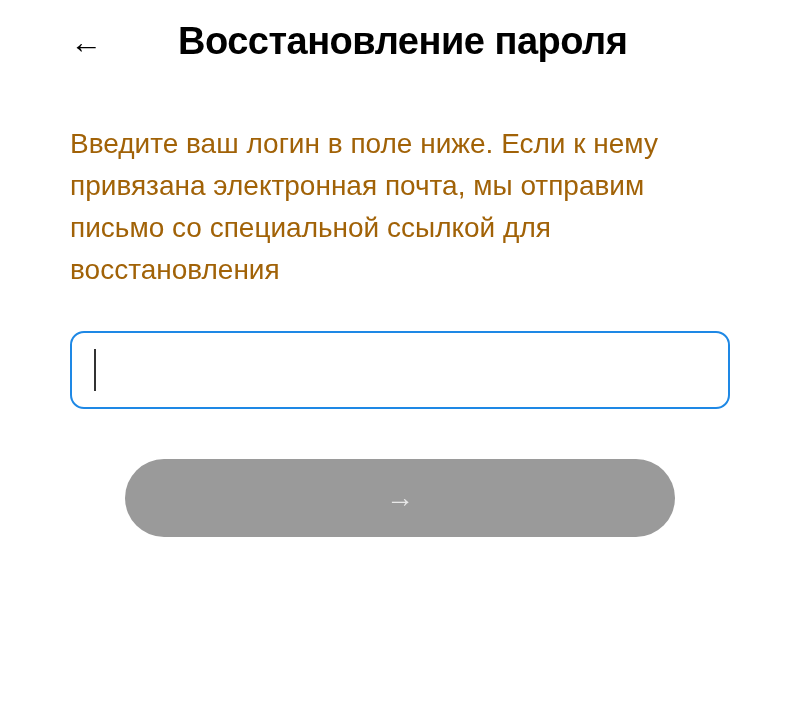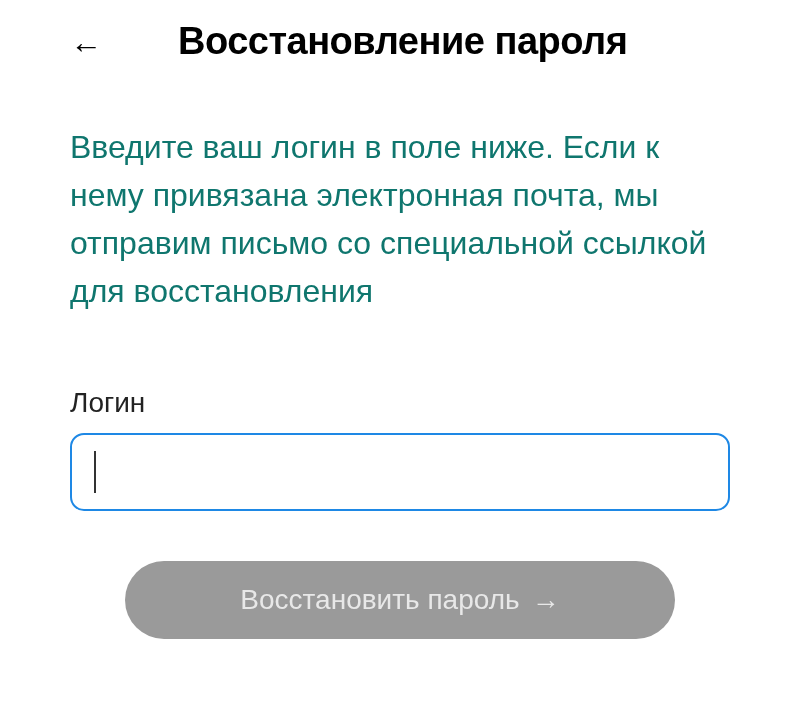--- a/index.html
+++ b/index.html
@@ -31,24 +31,24 @@
       font-weight: 400;
     }
     .page-title {
       font-size: 38px;
       font-weight: 700;
       color: #000;
       letter-spacing: -0.5px;
       margin-left: 36px;
     }
     .description {
-      font-size: 32px;
+      font-size: 28px;
       line-height: 1.5;
-      color: #0f766e;
-      margin-bottom: 72px;
+      color: #a16207;
+      margin-bottom: 40px;
       font-weight: 400;
     }
     .field-label {
       font-size: 28px;
       color: #222;
       margin-bottom: 14px;
       display: block;
       font-weight: 400;
     }
     .input-wrapper {
@@ -100,24 +100,22 @@
 <body>
 
 <div class="container">
   <div class="header">
     <span class="back-arrow">←</span>
     <h1 class="page-title">Восстановление пароля</h1>
   </div>
 
   <p class="description">Введите ваш логин в поле ниже. Если к нему привязана электронная почта, мы отправим письмо со специальной ссылкой для восстановления</p>
 
-  <label class="field-label">Логин</label>
 
   <div class="input-wrapper">
     <input type="text" class="login-input" value="" style="">
     <div class="cursor-indicator"></div>
   </div>
 
   <button class="submit-button">
-    <span>Восстановить пароль</span>
     <span class="arrow">→</span>
   </button>
 </div>
 
 </body></html>

